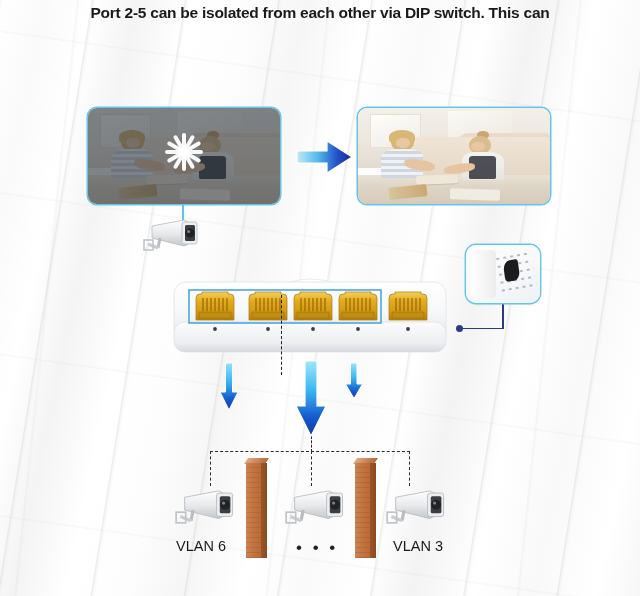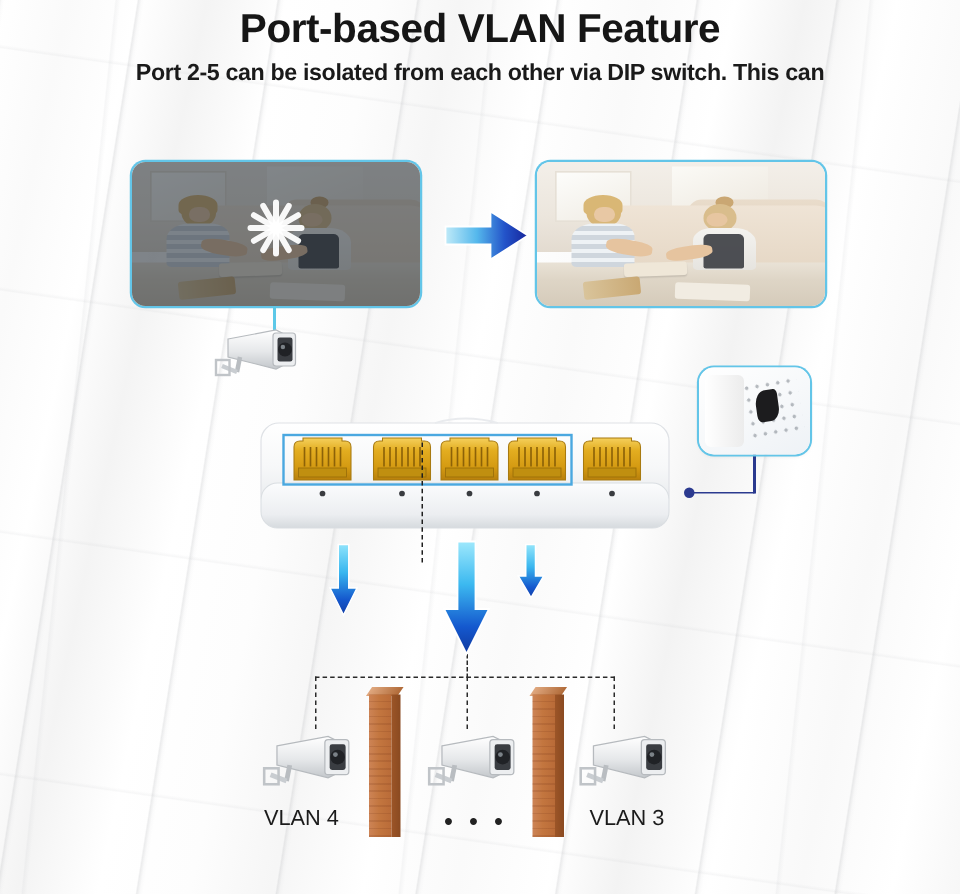--- a/index.html
+++ b/index.html
@@ -302,21 +302,20 @@
 <body>
 
 <div id="page">
 
   <div class="bg-base"></div>
   <div class="bg-streaks"></div>
   <div class="bg-streaks2"></div>
   <div class="bg-ticks"></div>
 
   <div class="header">
-    <div class="title">Port-based VLAN Feature</div>
     <div class="subtitle">Port 2-5 can be isolated from each other via DIP switch. This can</div>
   </div>
 
   <div class="photo" style="left:88px; top:108px; width:192px; height:96px;">
     <div class="photo-inner">
       <div class="scene-wall"></div>
       <div class="scene-window"></div>
       <div class="scene-window2"></div>
       <div class="scene-couch-back"></div>
       <div class="scene-couch"></div>
@@ -608,17 +607,17 @@
     <path d="M10 10 L42 4 L50 8 L50 26 L42 30 L10 22 Z" fill="url(#camBody)" stroke="#b6babe" stroke-width="0.8"></path>
     <rect x="40" y="6" width="15" height="22" rx="2" fill="#eceef0" stroke="#b6babe" stroke-width="0.8"></rect>
     <rect x="43" y="9" width="10" height="16" rx="1.5" fill="#3a3d42"></rect>
     <circle cx="48" cy="17" r="4.6" fill="#202226"></circle>
     <circle cx="46.6" cy="15.4" r="1.5" fill="#7b8288"></circle>
     <path d="M18 22 L16 32" stroke="#b9bdc1" stroke-width="3" fill="none"></path>
     <path d="M6 28 L16 32" stroke="#c9cdd1" stroke-width="3" fill="none"></path>
     <rect x="2" y="24" width="9" height="10" fill="none" stroke="#c0c4c8" stroke-width="1.6"></rect>
   </svg>
 
-  <div class="vlan-label" style="left:176px; top:538px;">VLAN 4</div>
+  <div class="vlan-label" style="left:176px; top:538px;">VLAN 6</div>
   <div class="vlan-dots" style="left:296px; top:538px;">• • •</div>
   <div class="vlan-label" style="left:393px; top:538px;">VLAN 3</div>
 
 </div>
 
 </body></html>

